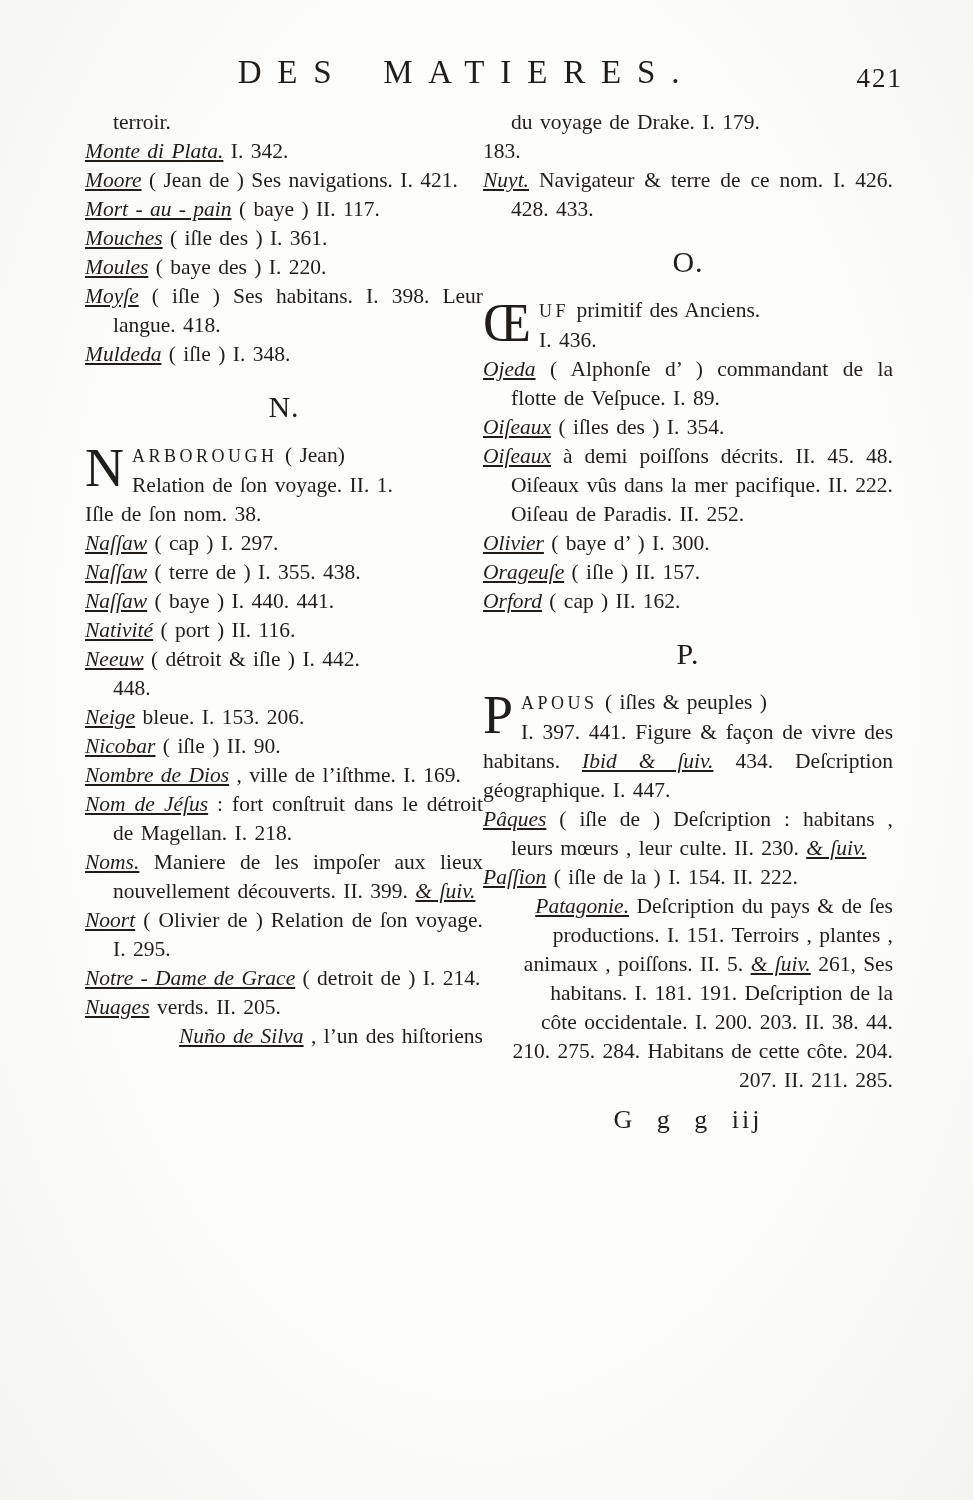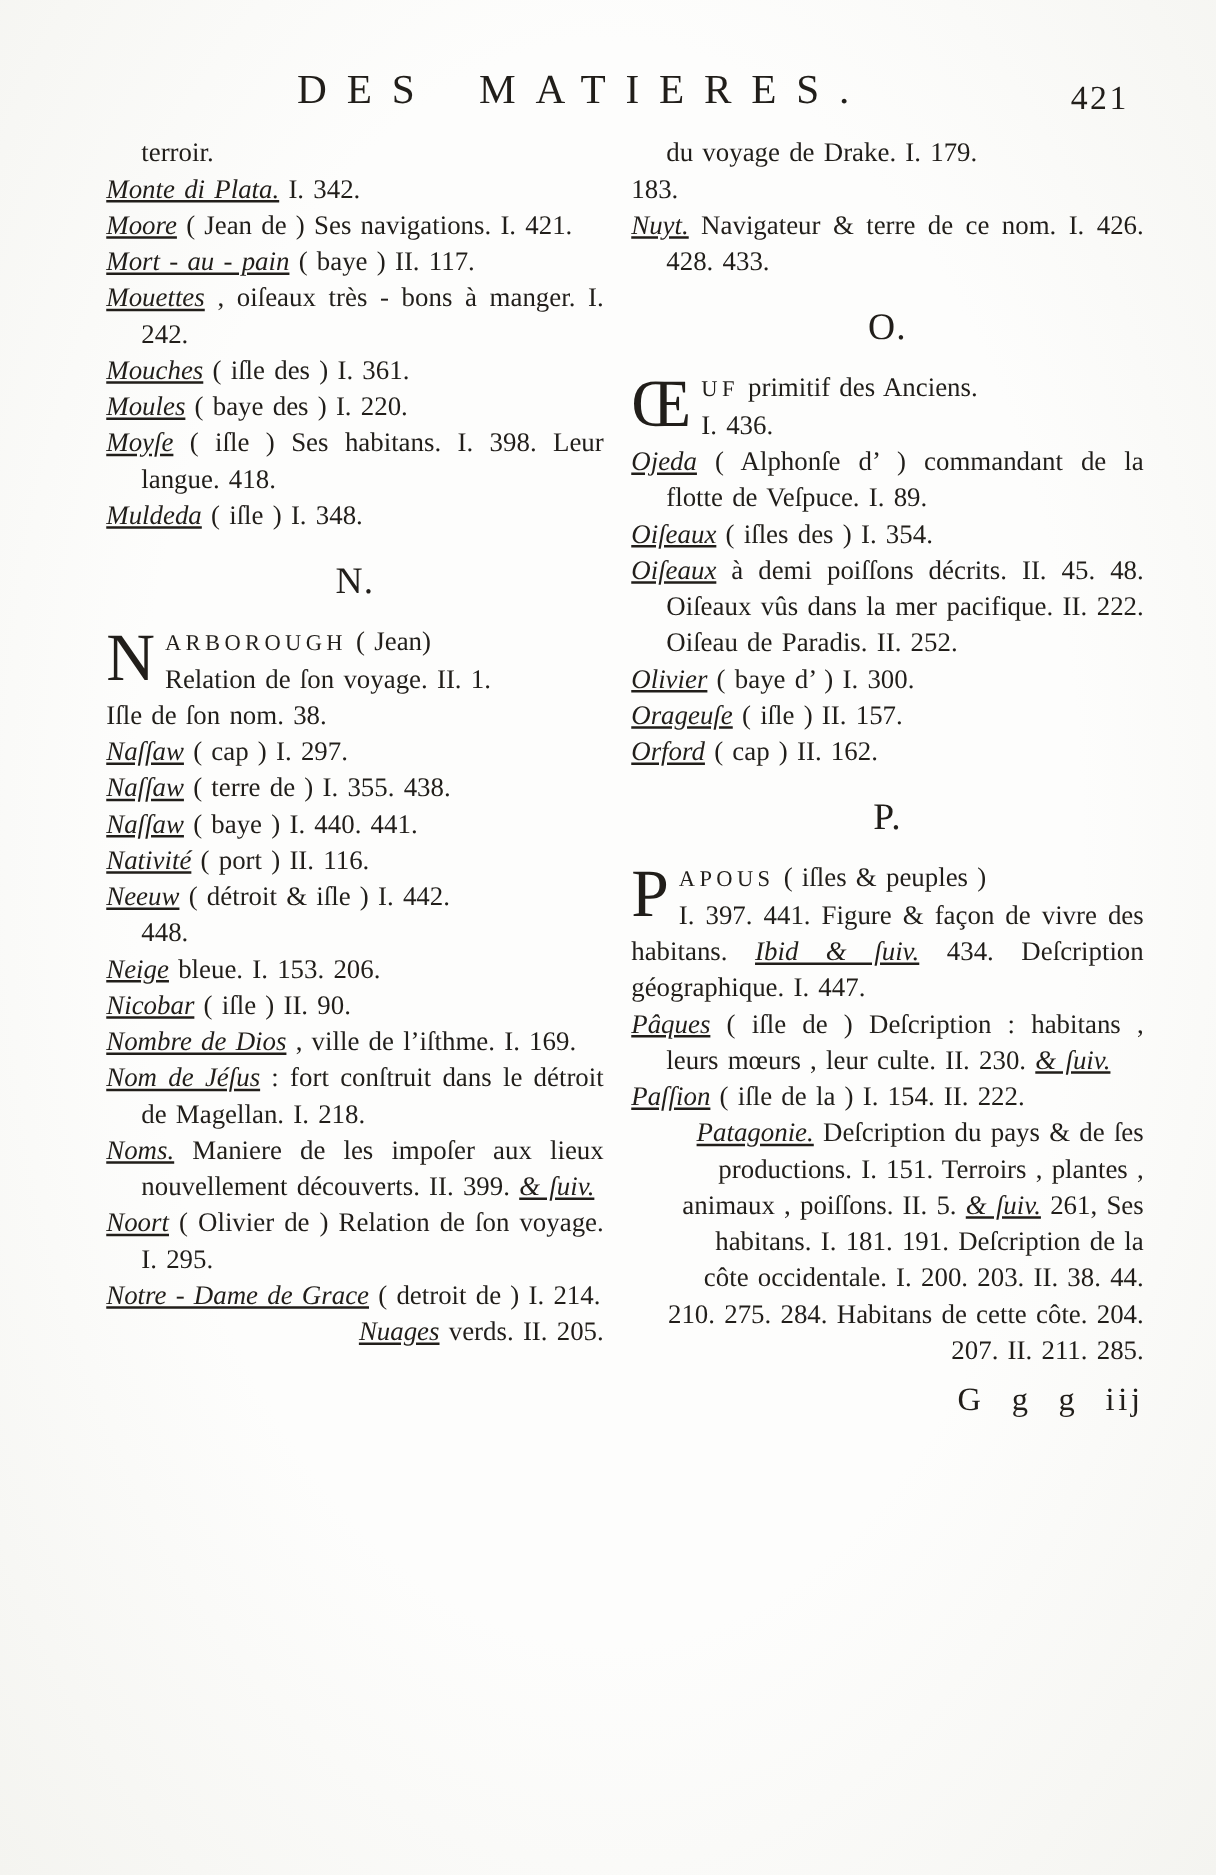--- a/index.html
+++ b/index.html
@@ -36,21 +36,20 @@
   .page-number {
     position: absolute;
     right: 70px;
     top: 64px;
     font-size: 27px;
     letter-spacing: 2px;
   }
   .columns {
     display: flex;
     padding: 2px 34px 0 85px;
-    gap: 22px;
   }
   .col-left  { width: 398px; flex: none; }
   .col-right { width: 410px; flex: none; }
   .entry {
     text-align: justify;
     padding-left: 28px;
     text-indent: -28px;
     word-spacing: 2px;
   }
   .entry:last-child { text-align: right; }
@@ -77,21 +76,21 @@
     float: left;
     font-size: 54px;
     line-height: 45px;
     padding: 5px 8px 0 0;
   }
   .caps {
     font-size: 18px;
     letter-spacing: 3.5px;
   }
   .signature {
-    text-align: right;
+    text-align: center;
     font-size: 26px;
     letter-spacing: 3px;
     word-spacing: 12px;
     margin-top: 10px;
   }
 </style>
 </head>
 <body>
 
 <div class="page">
@@ -101,40 +100,40 @@
     <div class="page-number">421</div>
   </header>
 
   <main class="columns">
     <div class="column col-left">
       <div class="entries" id="left-entries">
           <div class="entry continuation"><span class="roman">terroir.</span></div>
           <div class="entry"><span class="italic">Monte di Plata.</span><span class="roman"> I. 342.</span></div>
           <div class="entry"><span class="italic">Moore</span><span class="roman"> ( Jean de ) Ses navigations. I. 421.</span></div>
           <div class="entry"><span class="italic">Mort - au - pain</span><span class="roman"> ( baye ) II. 117.</span></div>
-          <div class="entry"><span class="italic">Mouettes</span><span class="roman"> , oiſeaux très - bons à manger. I. 242.</span></div>
           <div class="entry"><span class="italic">Mouches</span><span class="roman"> ( iſle des ) I. 361.</span></div>
           <div class="entry"><span class="italic">Moules</span><span class="roman"> ( baye des ) I. 220.</span></div>
           <div class="entry"><span class="italic">Moyſe</span><span class="roman"> ( iſle ) Ses habitans. I. 398. Leur langue. 418.</span></div>
           <div class="entry"><span class="italic">Muldeda</span><span class="roman"> ( iſle ) I. 348.</span></div>
           <div class="section-heading">N.</div>
           <div class="entry dropcap-entry"><span class="dropcap">N</span><span class="caps">ARBOROUGH</span><span class="roman"> ( Jean)</span><br><span class="roman">Relation de ſon voyage. II. 1.</span><br><span class="roman">Iſle de ſon nom. 38.</span></div>
           <div class="entry"><span class="italic">Naſſaw</span><span class="roman"> ( cap ) I. 297.</span></div>
           <div class="entry"><span class="italic">Naſſaw</span><span class="roman"> ( terre de ) I. 355. 438.</span></div>
           <div class="entry"><span class="italic">Naſſaw</span><span class="roman"> ( baye ) I. 440. 441.</span></div>
           <div class="entry"><span class="italic">Nativité</span><span class="roman"> ( port ) II. 116.</span></div>
           <div class="entry"><span class="italic">Neeuw</span><span class="roman"> ( détroit &amp; iſle ) I. 442.</span><br><span class="roman">448.</span></div>
           <div class="entry"><span class="italic">Neige</span><span class="roman"> bleue. I. 153. 206.</span></div>
           <div class="entry"><span class="italic">Nicobar</span><span class="roman"> ( iſle ) II. 90.</span></div>
           <div class="entry"><span class="italic">Nombre de Dios</span><span class="roman"> , ville de l’iſthme. I. 169.</span></div>
           <div class="entry"><span class="italic">Nom de Jéſus</span><span class="roman"> : fort conſtruit dans le détroit de Magellan. I. 218.</span></div>
           <div class="entry"><span class="italic">Noms.</span><span class="roman"> Maniere de les impoſer aux lieux nouvellement découverts. II. 399. </span><span class="italic">&amp; ſuiv.</span></div>
           <div class="entry"><span class="italic">Noort</span><span class="roman"> ( Olivier de ) Relation de ſon voyage. I. 295.</span></div>
           <div class="entry"><span class="italic">Notre - Dame de Grace</span><span class="roman"> ( detroit de ) I. 214.</span></div>
           <div class="entry"><span class="italic">Nuages</span><span class="roman"> verds. II. 205.</span></div>
+          <div class="entry"><span class="italic">Nuño de Silva</span><span class="roman"> , l’un des hiſtoriens</span></div>
         </div>
     </div>
     <div class="column col-right">
       <div class="entries" id="right-entries">
           <div class="entry continuation"><span class="roman">du voyage de Drake. I. 179.</span><br><span class="roman">183.</span></div>
           <div class="entry"><span class="italic">Nuyt.</span><span class="roman"> Navigateur &amp; terre de ce nom. I. 426. 428. 433.</span></div>
           <div class="section-heading">O.</div>
           <div class="entry dropcap-entry"><span class="dropcap">Œ</span><span class="caps">UF</span><span class="roman"> primitif des Anciens.</span><br><span class="roman">I. 436.</span></div>
           <div class="entry"><span class="italic">Ojeda</span><span class="roman"> ( Alphonſe d’ ) commandant de la flotte de Veſpuce. I. 89.</span></div>
           <div class="entry"><span class="italic">Oiſeaux</span><span class="roman"> ( iſles des ) I. 354.</span></div>

